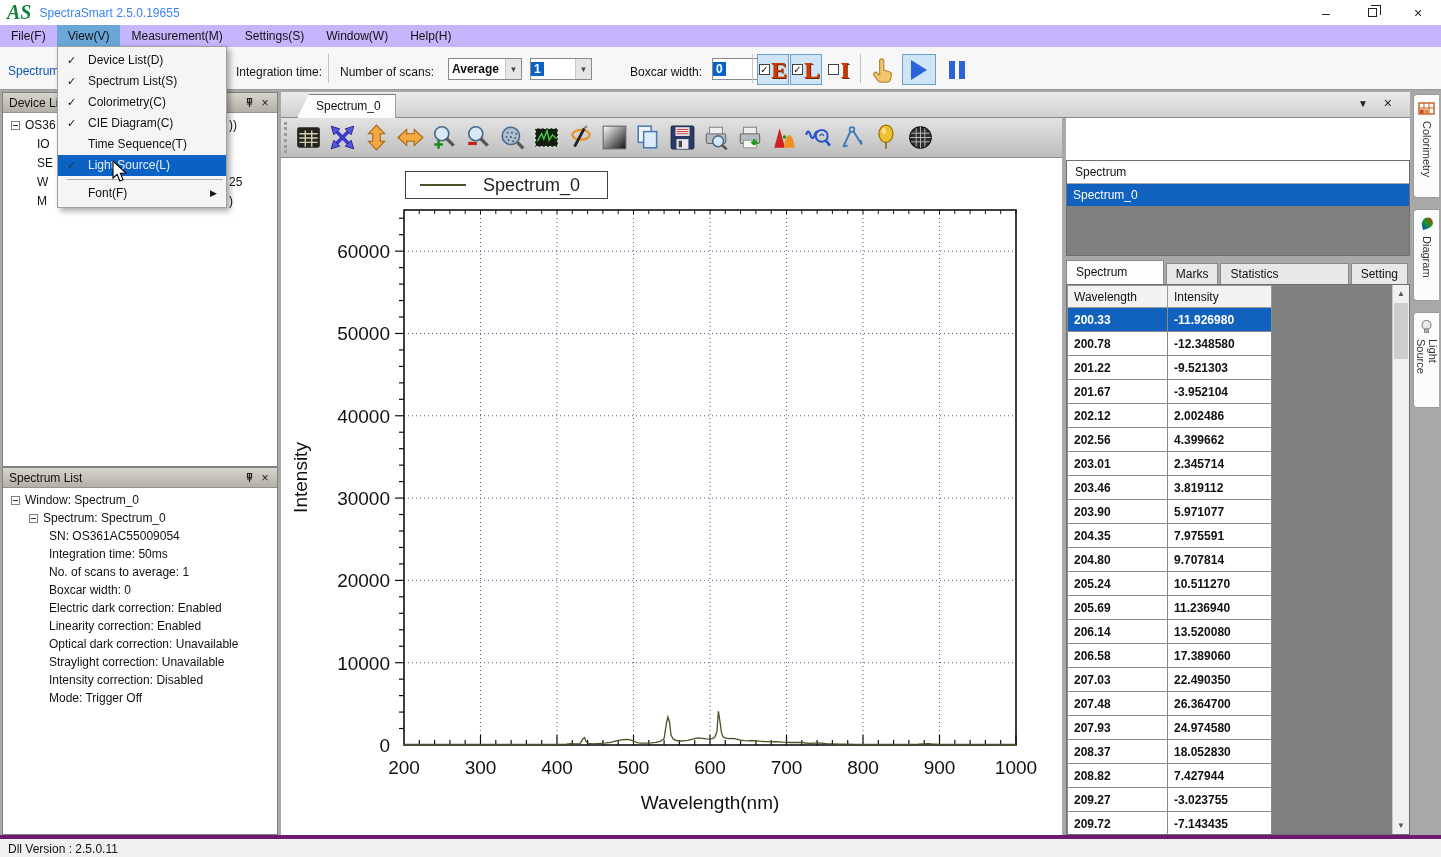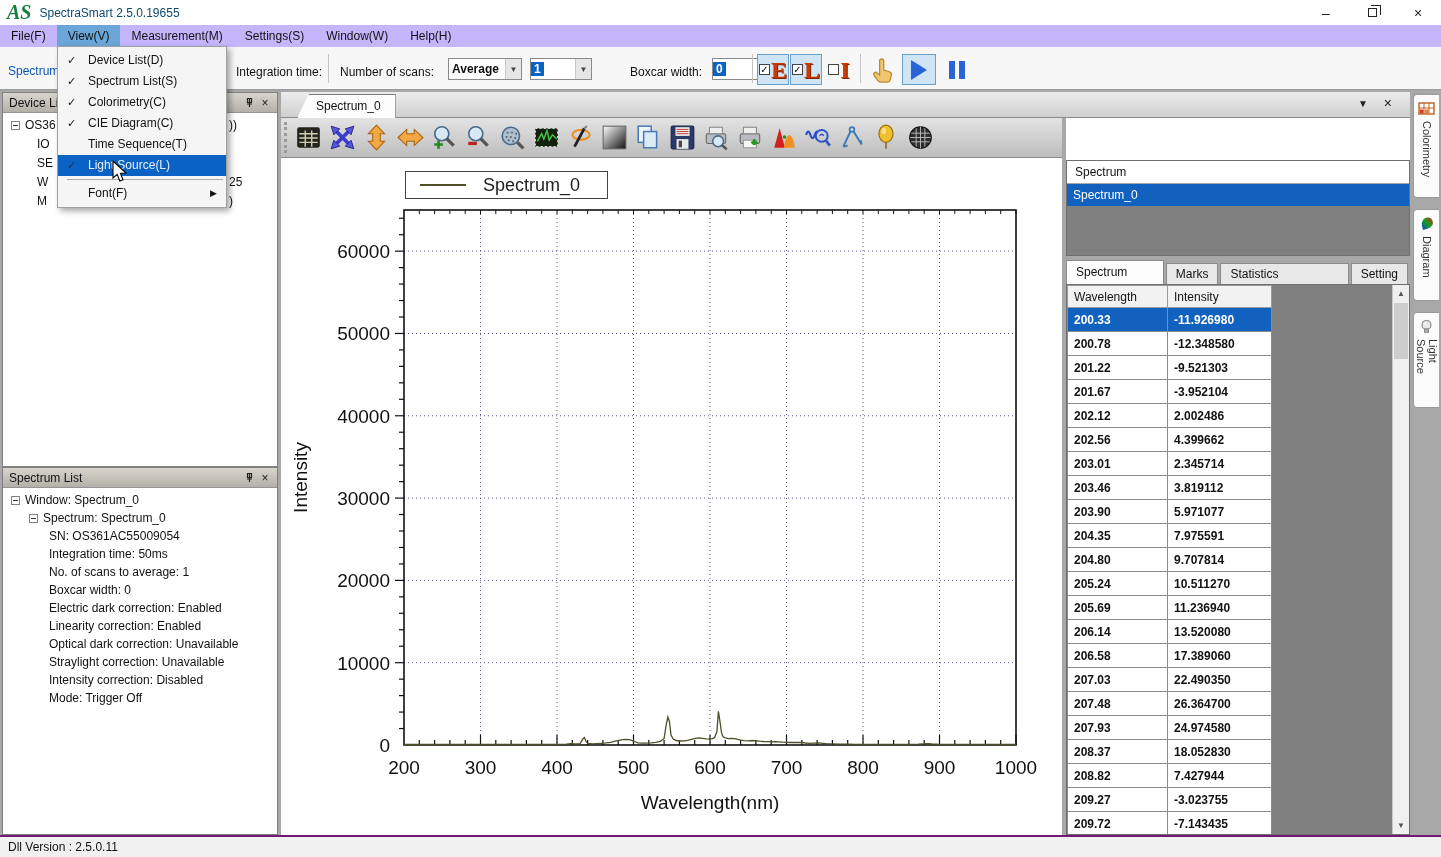--- a/index.html
+++ b/index.html
@@ -4,21 +4,21 @@
 <style>
   * { margin:0; padding:0; box-sizing:border-box; }
   html,body { width:1441px; height:857px; }
   body {
     position:relative; overflow:hidden; background:#a8a8a8;
     font-family:"Liberation Sans", sans-serif; font-size:12px; color:#111;
   }
   
   #titlebar { position:absolute; left:0; top:0; width:1441px; height:25px; background:#ffffff; display:flex; align-items:center; }
   #app-logo { margin-left:7px; font-family:"Liberation Serif",serif; font-style:italic; font-weight:bold; font-size:20px; color:#15803d; }
-  #app-title { margin-left:8px; font-size:12px; color:#0c4a6e; }
+  #app-title { margin-left:8px; font-size:12px; color:#3b82f6; }
   #win-controls { position:absolute; right:0; top:0; height:25px; display:flex; }
   .win-btn { width:46px; height:25px; display:flex; align-items:center; justify-content:center; font-size:14px; color:#222; }
   .restore-glyph { width:9px; height:9px; border:1px solid #222; position:relative; }
   .restore-glyph::before { content:""; position:absolute; left:2px; top:-4px; width:9px; height:9px; border:1px solid #222; border-bottom:none; border-left:none; }
   
   #menubar { position:absolute; left:0; top:25px; width:1441px; height:22px; background:#c4b5fd; display:flex; }
   .menu-top-item { padding:0 11px; line-height:22px; color:#111; }
   .menu-top-item.active { background:#6aa7d8; }
   
   #toolbar { position:absolute; left:0; top:47px; width:1441px; height:43px; background:#f7f7f7; border-bottom:1px solid #9a9a9a; }
@@ -85,21 +85,21 @@
   #table-scroll { position:absolute; right:0; top:0; bottom:0; width:17px; background:#f0f0f0; border-left:1px solid #c8c8c8; }
   #table-scroll .arr { height:17px; display:flex; align-items:center; justify-content:center; font-size:8px; color:#555; }
   #table-scroll .arr.down { position:absolute; bottom:0; left:0; right:0; }
   #table-scroll .thumb { position:absolute; left:1px; right:1px; top:18px; height:56px; background:#cdcdcd; }
   
   #side-tabs { position:absolute; left:1413px; top:94px; width:28px; }
   .side-tab { width:26px; background:#fcfcfc; border:1px solid #9a9a9a; border-right:none; border-radius:4px 0 0 4px; margin-bottom:11px; padding:5px 0 7px; display:flex; flex-direction:column; align-items:center; }
   .side-tab svg { width:17px; height:17px; }
   .side-tab .vtxt { writing-mode:vertical-rl; font-size:11px; color:#333; margin-top:4px; }
   
-  #statusbar { position:absolute; left:0; top:835px; width:1441px; height:22px; background:#f0f0f0; border-top:2px solid #701a75; line-height:21px; padding-left:8px; color:#111; }
+  #statusbar { position:absolute; left:0; top:835px; width:1441px; height:22px; background:#f0f0f0; border-top:4px solid #701a75; line-height:21px; padding-left:8px; color:#111; }
   
   #view-menu { position:absolute; left:57px; top:46px; width:170px; background:#f5f5f5; border:1px solid #a0a0a0; box-shadow:3px 3px 6px rgba(0,0,0,0.35); padding:3px 0; z-index:100; }
   .menu-item { position:relative; height:21px; line-height:21px; padding-left:30px; color:#111; white-space:nowrap; }
   .menu-item .check { position:absolute; left:9px; top:0; font-size:11px; }
   .menu-item.hl { background:#0a63c4; color:#e9eef5; }
   .menu-item.hl .check { color:#26343f; }
   .menu-item .sub { position:absolute; right:9px; top:0; font-size:9px; }
   .menu-sep { height:1px; background:#ababab; margin:3px 3px 3px 9px; }
   #cursor { position:absolute; left:112px; top:160px; z-index:200; }
 </style>

